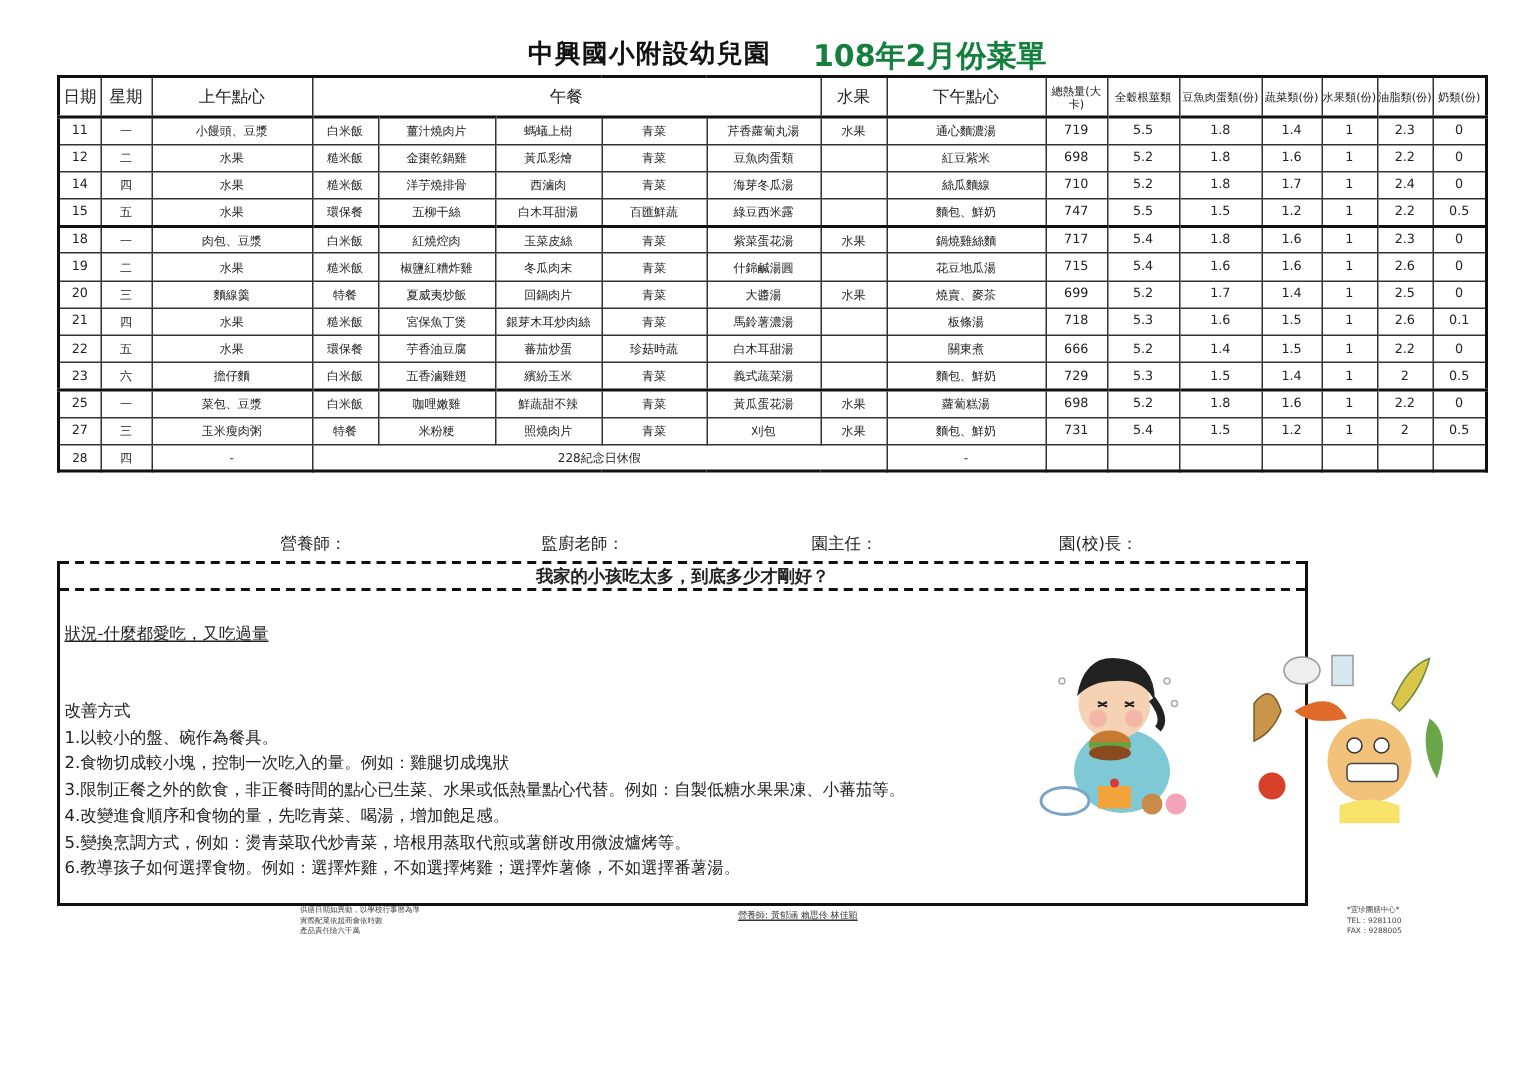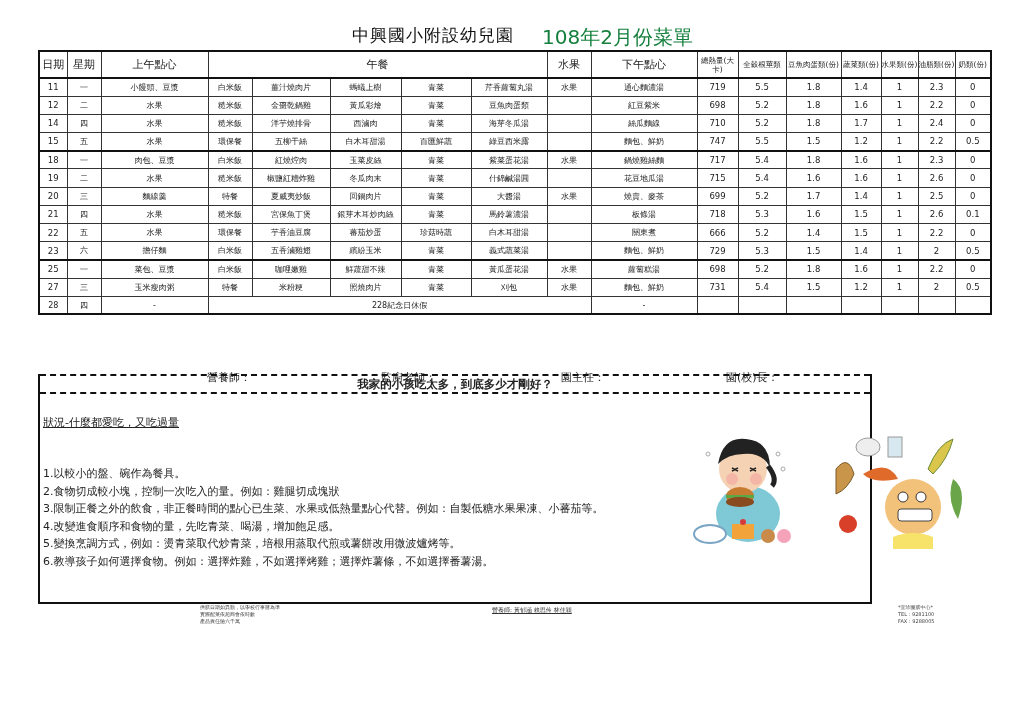--- a/index.html
+++ b/index.html
@@ -1,31 +1,31 @@
 <!DOCTYPE html>
 <html><head>
 <meta charset="utf-8">
 <style>
   * { box-sizing: border-box; margin: 0; padding: 0; }
   html, body { width: 1024px; height: 725px; background: #ffffff; overflow: hidden; }
   body { font-family: "DejaVu Sans", "Liberation Sans", sans-serif; color: #222; position: relative; }
 
-  .title-row { position: absolute; left: 0; top: 24px; width: 1024px; height: 26px; }
+  .title-row { position: absolute; left: 0; top: 24px; width: 1024px; height: 26px; font-weight: bold; }
   .title-left { position: absolute; left: 352px; top: 0; font-size: 17px; color: #111; letter-spacing: 1px; }
   .title-right { position: absolute; left: 542px; top: 0; font-size: 20px; color: #15803d; }
 
   table.menu { position: absolute; left: 38px; top: 50px; width: 952px; border-collapse: collapse; border: 2px solid #111; table-layout: fixed; }
   table.menu td, table.menu th { border: 1px solid #333; font-size: 8px; text-align: center; vertical-align: middle; font-weight: normal; height: 18.2px; padding: 0; white-space: nowrap; overflow: hidden; }
   table.menu thead th { height: 27px; font-size: 11px; }
   table.menu thead th.small { font-size: 7.5px; line-height: 9px; white-space: normal; }
   table.menu tr.week-start td { border-top: 2px solid #111; }
   table.menu td.num { font-size: 8.5px; }
 
   .sign-row { position: absolute; top: 355px; left: 0; width: 1024px; height: 16px; font-size: 11px; color: #222; }
-  .sign-row span { position: absolute; top: 15px; margin-left: 20px; }
+  .sign-row span { position: absolute; top: 0; }
 
   .box { position: absolute; left: 38px; top: 374px; width: 834px; height: 230px; border: 2px solid #111; border-top: none; }
   .box-head { position: absolute; left: 0; top: 0; width: 100%; height: 20px; border-top: 2px dashed #111; border-bottom: 2px dashed #111; text-align: center; font-size: 11.5px; font-weight: bold; line-height: 17px; }
   .situation { position: absolute; left: 3px; top: 41px; font-size: 11px; text-decoration: underline; }
   .improve { position: absolute; left: 3px; top: 91px; font-size: 11px; line-height: 17.5px; }
   .improve div { white-space: nowrap; }
 
   .illus { position: absolute; }
   .footer-small { position: absolute; font-size: 5px; color: #444; line-height: 7px; }
   .footer-mid { position: absolute; left: 492px; top: 606px; font-size: 6px; text-decoration: underline; color: #333; }
@@ -325,20 +325,21 @@
   <span style="left:187px">營養師：</span>
   <span style="left:361px">監廚老師：</span>
   <span style="left:541px">園主任：</span>
   <span style="left:706px">園(校)長：</span>
 </div>
 
 <div class="box">
   <div class="box-head">我家的小孩吃太多，到底多少才剛好？</div>
   <div class="situation">狀況-什麼都愛吃，又吃過量</div>
   <div class="improve">
+    <div>改善方式</div>
     <div>1.以較小的盤、碗作為餐具。</div>
     <div>2.食物切成較小塊，控制一次吃入的量。例如：雞腿切成塊狀</div>
     <div>3.限制正餐之外的飲食，非正餐時間的點心已生菜、水果或低熱量點心代替。例如：自製低糖水果果凍、小蕃茄等。</div>
     <div>4.改變進食順序和食物的量，先吃青菜、喝湯，增加飽足感。</div>
     <div>5.變換烹調方式，例如：燙青菜取代炒青菜，培根用蒸取代煎或薯餅改用微波爐烤等。</div>
     <div>6.教導孩子如何選擇食物。例如：選擇炸雞，不如選擇烤雞；選擇炸薯條，不如選擇番薯湯。</div>
   </div>
 
   <svg class="illus" style="left:648px;top:50px" width="115" height="125" viewBox="0 0 115 125">
     <ellipse cx="60" cy="90" rx="32" ry="28" fill="#7fc9d6"></ellipse>

